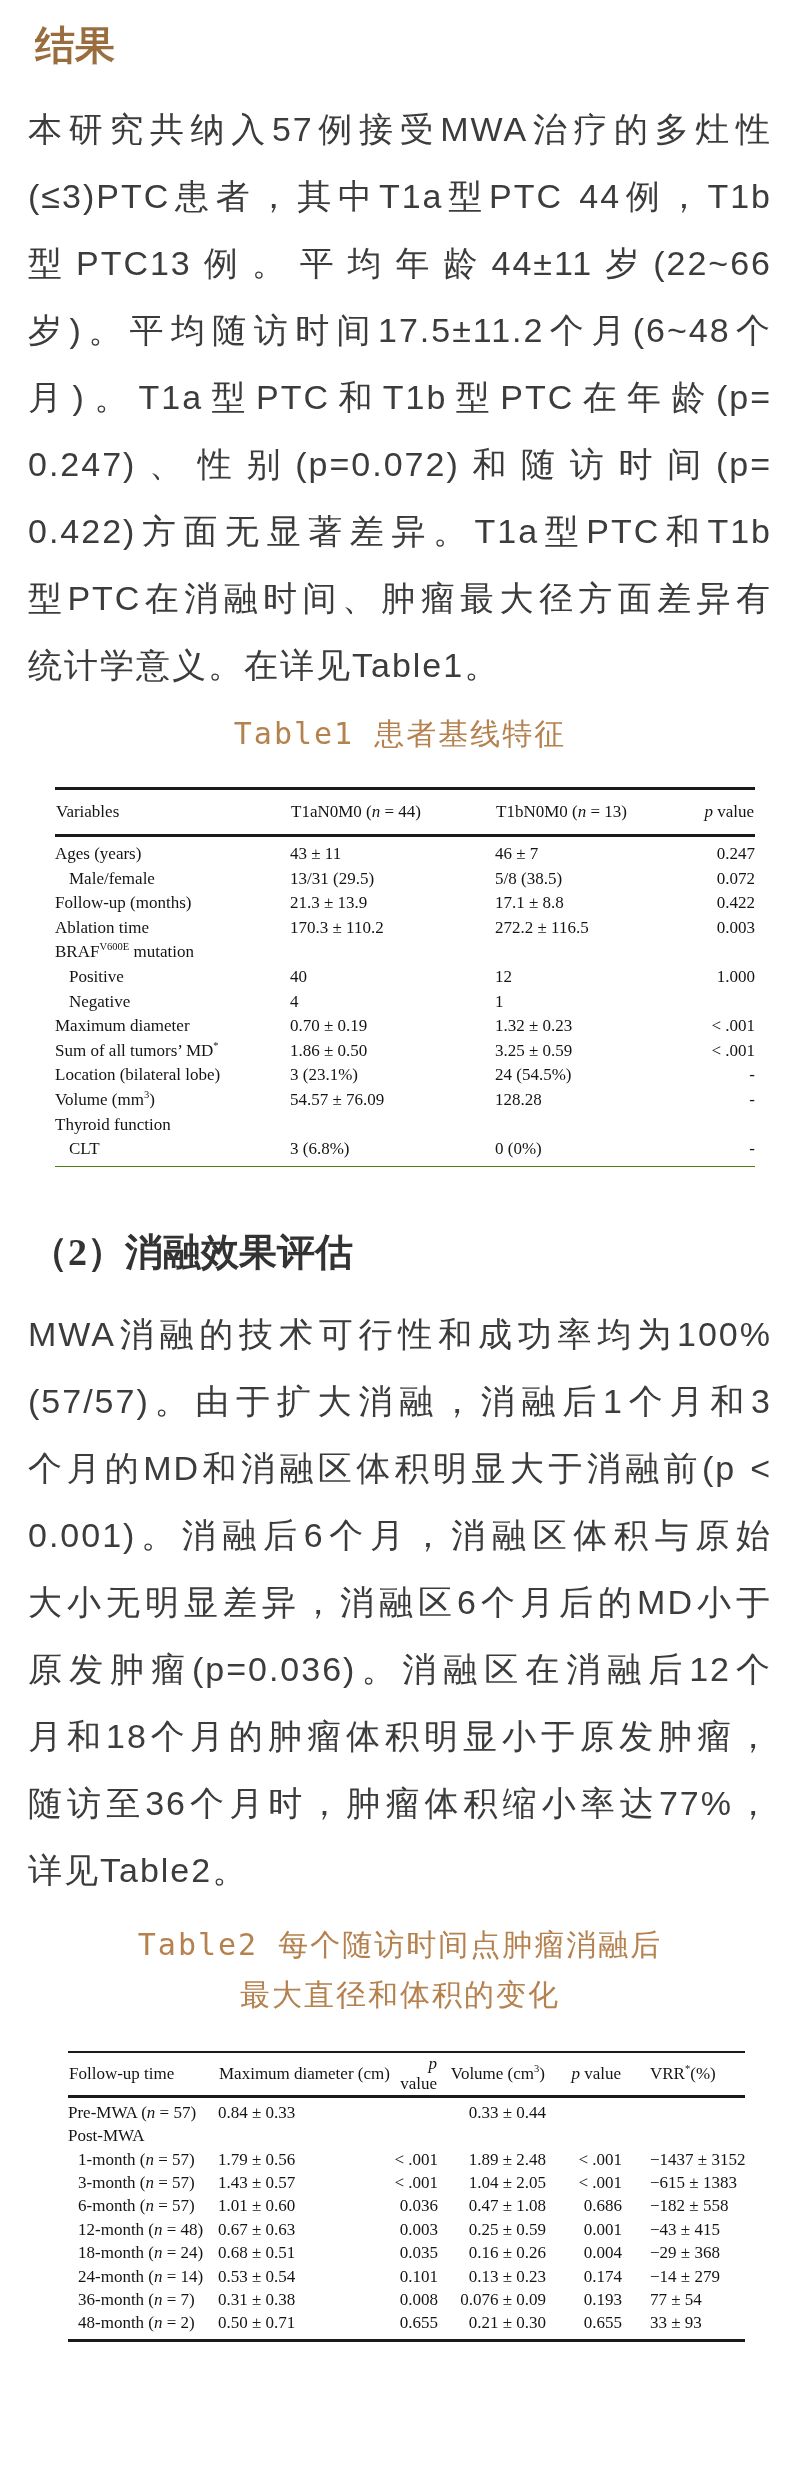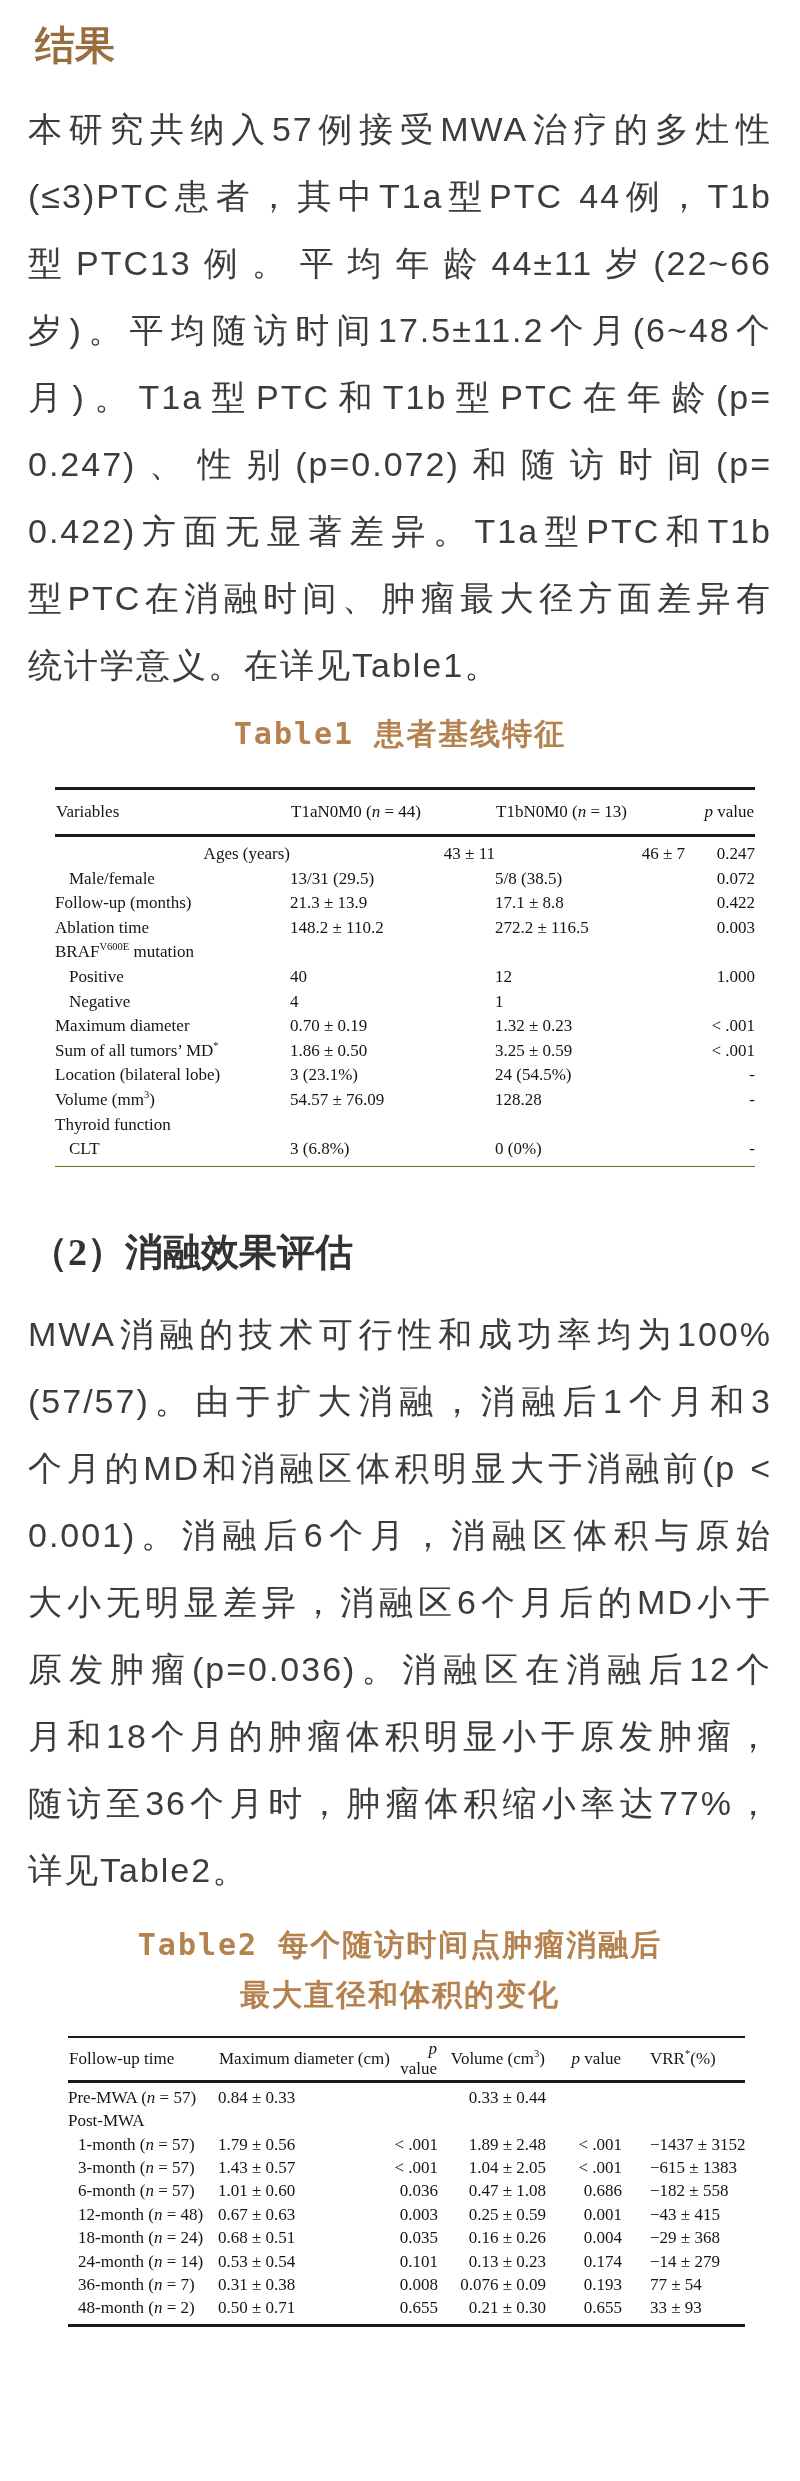--- a/index.html
+++ b/index.html
@@ -40,21 +40,21 @@
     margin:26px 28px 0 28px;
     font-size:34px;line-height:67px;letter-spacing:2px;
     color:var(--body-text);font-weight:400;
   }
   .para .ln{text-align:justify;text-align-last:justify;}
   .para .ln:last-child{text-align-last:left;}
   
   .tcaption{
     margin:12px 0 0 0;text-align:center;
     font-family:"DejaVu Sans Mono",monospace;
-    font-weight:bold;font-size:30px;line-height:46px;letter-spacing:2px;
+    font-weight:normal;font-size:30px;line-height:46px;letter-spacing:2px;
     color:var(--accent-gold);
   }
   .tcaption2{margin-top:16px;line-height:50px;}
   
   table{
     border-collapse:collapse;table-layout:fixed;
     font-family:"Liberation Serif","DejaVu Serif",serif;
     font-size:17px;color:var(--table-text);
   }
   table th{font-weight:normal;vertical-align:middle;}
@@ -62,26 +62,26 @@
   sup{font-size:62%;line-height:0;vertical-align:super;}
   #table1{
     width:700px;margin:30px 0 0 55px;
     border-top:3px solid #1a1a1a;border-bottom:1px solid #4d7c0f;
   }
   #table1 thead th{border-bottom:3px solid #1a1a1a;height:42px;text-align:left;}
   #table1 thead th:nth-child(4){text-align:right;}
   #table1 col.c1{width:235px;} #table1 col.c2{width:205px;}
   #table1 col.c3{width:190px;} #table1 col.c4{width:70px;}
   #table1 tbody td{line-height:24.6px;}
-  #table1 tbody tr:first-child td{padding-top:5px;text-align:right;}
+  #table1 tbody tr:first-child td{padding-top:5px;}
   #table1 tbody tr:last-child td{padding-bottom:4px;}
   #table1 td:nth-child(4){text-align:right;}
   #table1 .indent{padding-left:14px;}
   #table2{
-    width:677px;margin:16px 0 0 68px;
+    width:677px;margin:31px 0 0 68px;
     border-top:2px solid #1a1a1a;border-bottom:3px solid #1a1a1a;
   }
   #table2 thead th{border-bottom:3px solid #1a1a1a;height:40px;text-align:left;}
   #table2 thead th:nth-child(3),#table2 thead th:nth-child(4),
   #table2 thead th:nth-child(5){text-align:right;}
   #table2 thead th:nth-child(6){padding-left:28px;}
   #table2 col.c1{width:150px;} #table2 col.c2{width:175px;}
   #table2 col.c3{width:45px;}  #table2 col.c4{width:108px;}
   #table2 col.c5{width:76px;}  #table2 col.c6{width:123px;}
   #table2 tbody td{line-height:23.4px;}
@@ -143,21 +143,21 @@
           <td>0.072</td>
         </tr>
         <tr>
           <td>Follow-up (months)</td>
           <td>21.3 ± 13.9</td>
           <td>17.1 ± 8.8</td>
           <td>0.422</td>
         </tr>
         <tr>
           <td>Ablation time</td>
-          <td>148.2 ± 110.2</td>
+          <td>170.3 ± 110.2</td>
           <td>272.2 ± 116.5</td>
           <td>0.003</td>
         </tr>
         <tr>
           <td>BRAF<sup>V600E</sup> mutation</td>
           <td></td>
           <td></td>
           <td></td>
         </tr>
         <tr>

